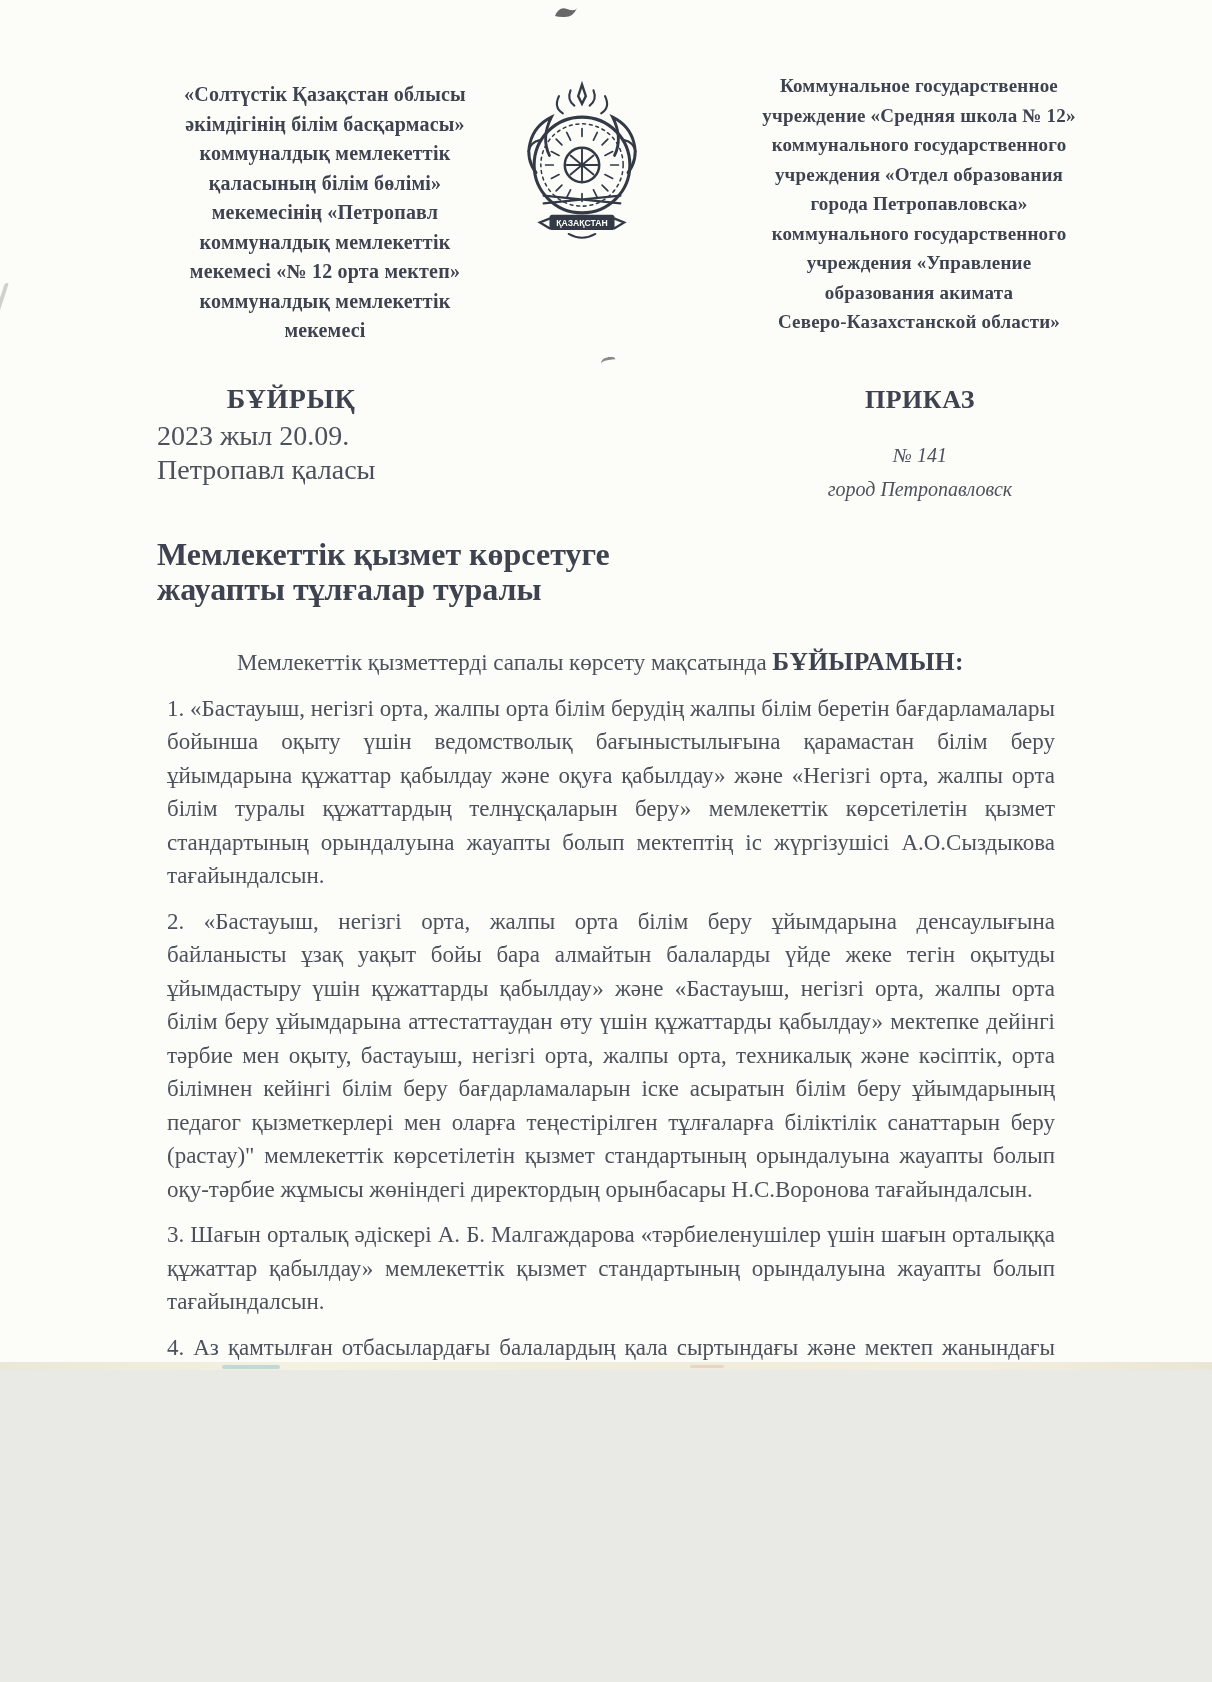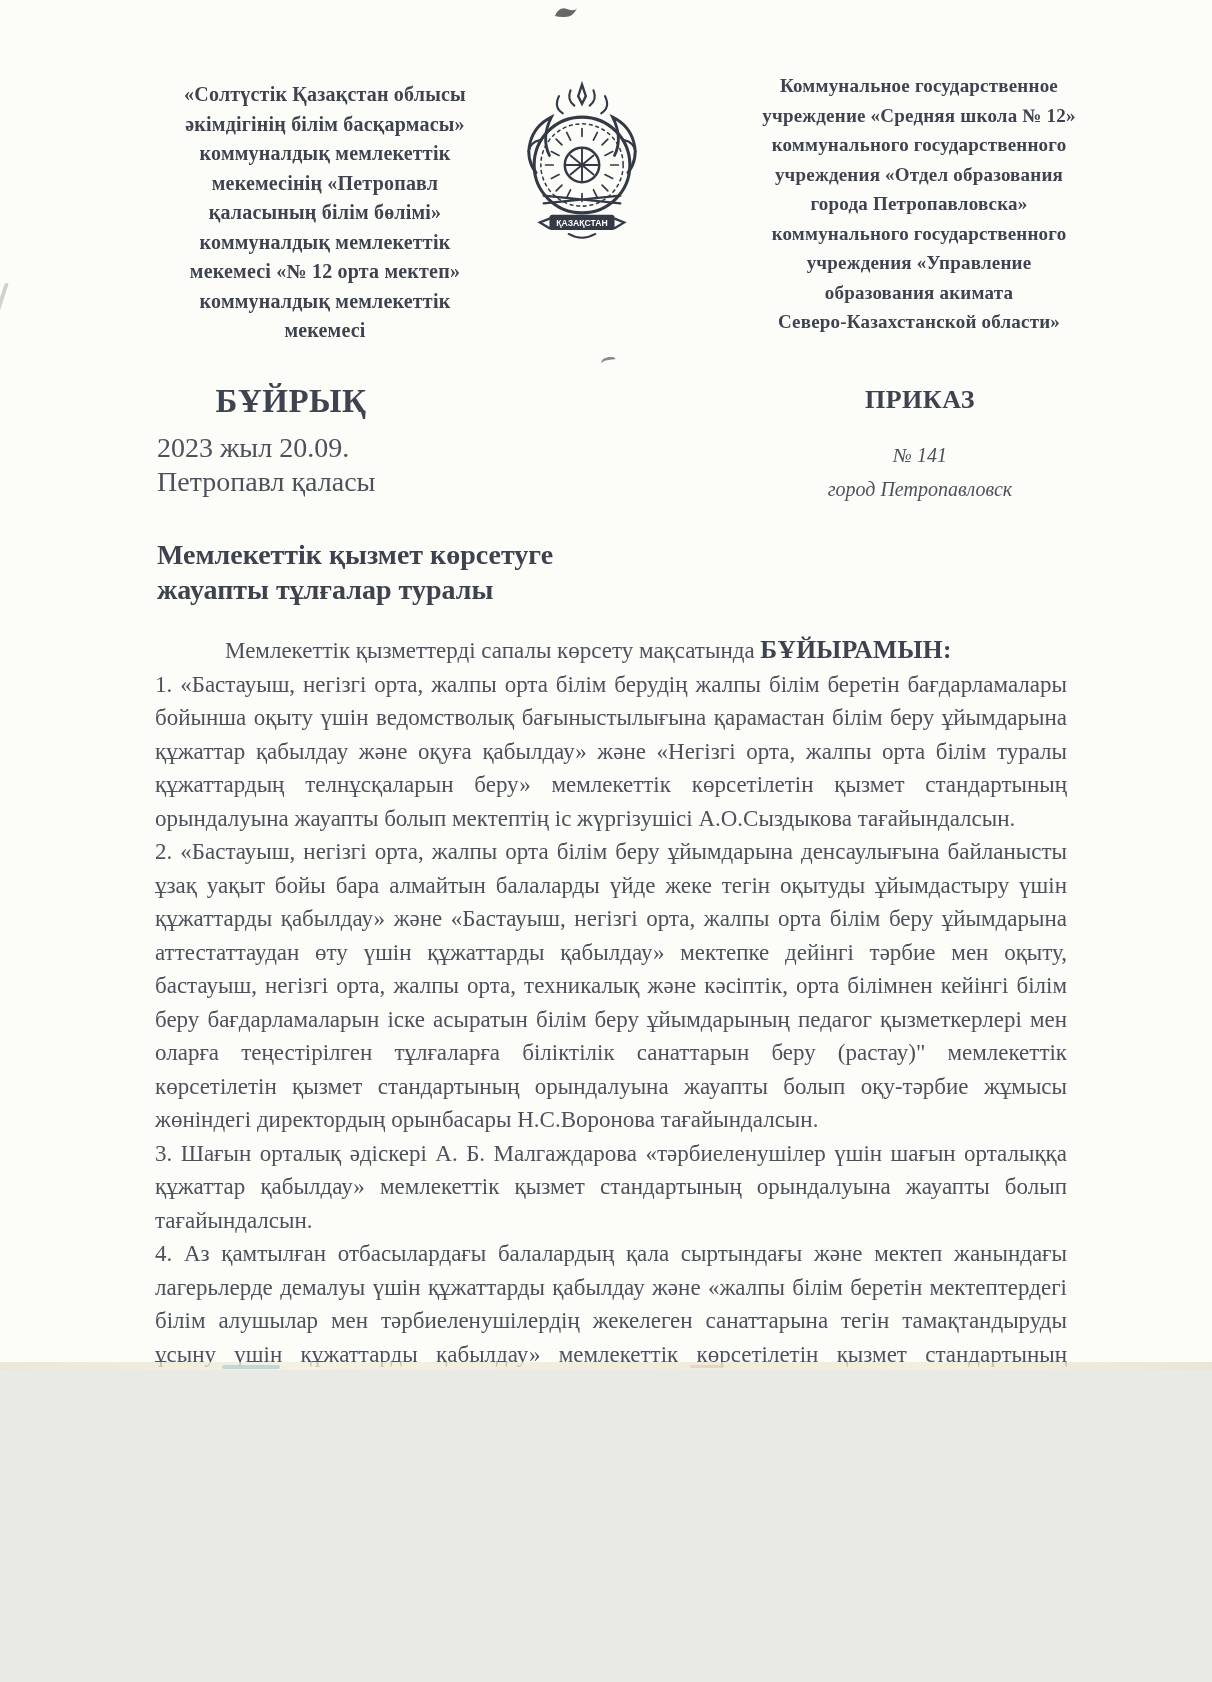--- a/index.html
+++ b/index.html
@@ -26,42 +26,42 @@
   .org-right{
     position:absolute;left:697px;top:71px;width:444px;
     text-align:center;font-weight:700;font-size:19px;line-height:29.5px;
     color:var(--ink-dark);letter-spacing:.2px;
   }
   .emblem{position:absolute;left:515px;top:80px;width:134px;height:170px;}
   .emblem svg{width:100%;height:100%;}
   
   .order-kk{position:absolute;left:157px;top:383px;width:268px;}
   .order-kk .order-title{
-    text-align:center;font-weight:700;font-size:33px;letter-spacing:.5px;
-    color:var(--ink-dark);margin-bottom:11px;
+    text-align:center;font-weight:700;font-size:28px;letter-spacing:.5px;
+    color:var(--ink-dark);margin-bottom:4px;
   }
   .order-kk .order-line{font-size:28px;line-height:34px;color:var(--ink);}
   .order-ru{position:absolute;left:775px;top:385px;width:290px;text-align:center;}
   .order-ru .order-title{
     font-weight:700;font-size:26px;letter-spacing:.5px;
     color:var(--ink-dark);margin-bottom:23px;text-align:center;
   }
   .order-ru .order-line{font-size:20px;line-height:34px;color:var(--ink);font-style:italic;}
   
   .subject{
     position:absolute;left:157px;top:537px;width:520px;
-    font-weight:700;font-size:28px;line-height:35px;color:var(--ink-dark);
+    font-weight:700;font-size:32px;line-height:35px;color:var(--ink-dark);
   }
   
   .body-text{
     position:absolute;left:155px;top:633px;width:912px;
     font-size:23px;line-height:33.5px;text-align:justify;
     text-justify:inter-word;color:var(--ink);
   }
-  .body-text p{margin:0;}
+  .body-text p{margin:12px;}
   .intro{text-indent:70px;}
   .intro .emphasis{font-weight:700;font-size:25.5px;color:var(--ink-dark);letter-spacing:.3px;}
   
   .artifact{position:absolute;pointer-events:none;}
   .smudge-top{left:551px;top:4px;width:30px;height:18px;}
   .tick-left{
     left:0px;top:283px;width:4px;height:30px;
     background:#c3c6c0;transform:skewX(-18deg);opacity:.8;border-radius:2px;
   }
   .dash-mid{
@@ -79,22 +79,22 @@
 </style>
 </head>
 <body>
 
 <div class="page">
 
   <div class="org-left">
     <div>«Солтүстік Қазақстан облысы</div>
     <div>әкімдігінің білім басқармасы»</div>
     <div>коммуналдық мемлекеттік</div>
+    <div>қаласының білім бөлімі»</div>
     <div>мекемесінің «Петропавл</div>
-    <div>қаласының білім бөлімі»</div>
     <div>коммуналдық мемлекеттік</div>
     <div>мекемесі «№ 12  орта мектеп»</div>
     <div>коммуналдық мемлекеттік</div>
     <div>мекемесі</div>
   </div>
 
   <div class="emblem">
     <svg viewBox="0 0 140 176" xmlns="http://www.w3.org/2000/svg" fill="none" stroke="#333a46" stroke-linecap="round">
 
       <path d="M70 4 L66 16 L70 24 L74 16 Z" stroke-width="2.5"></path>

